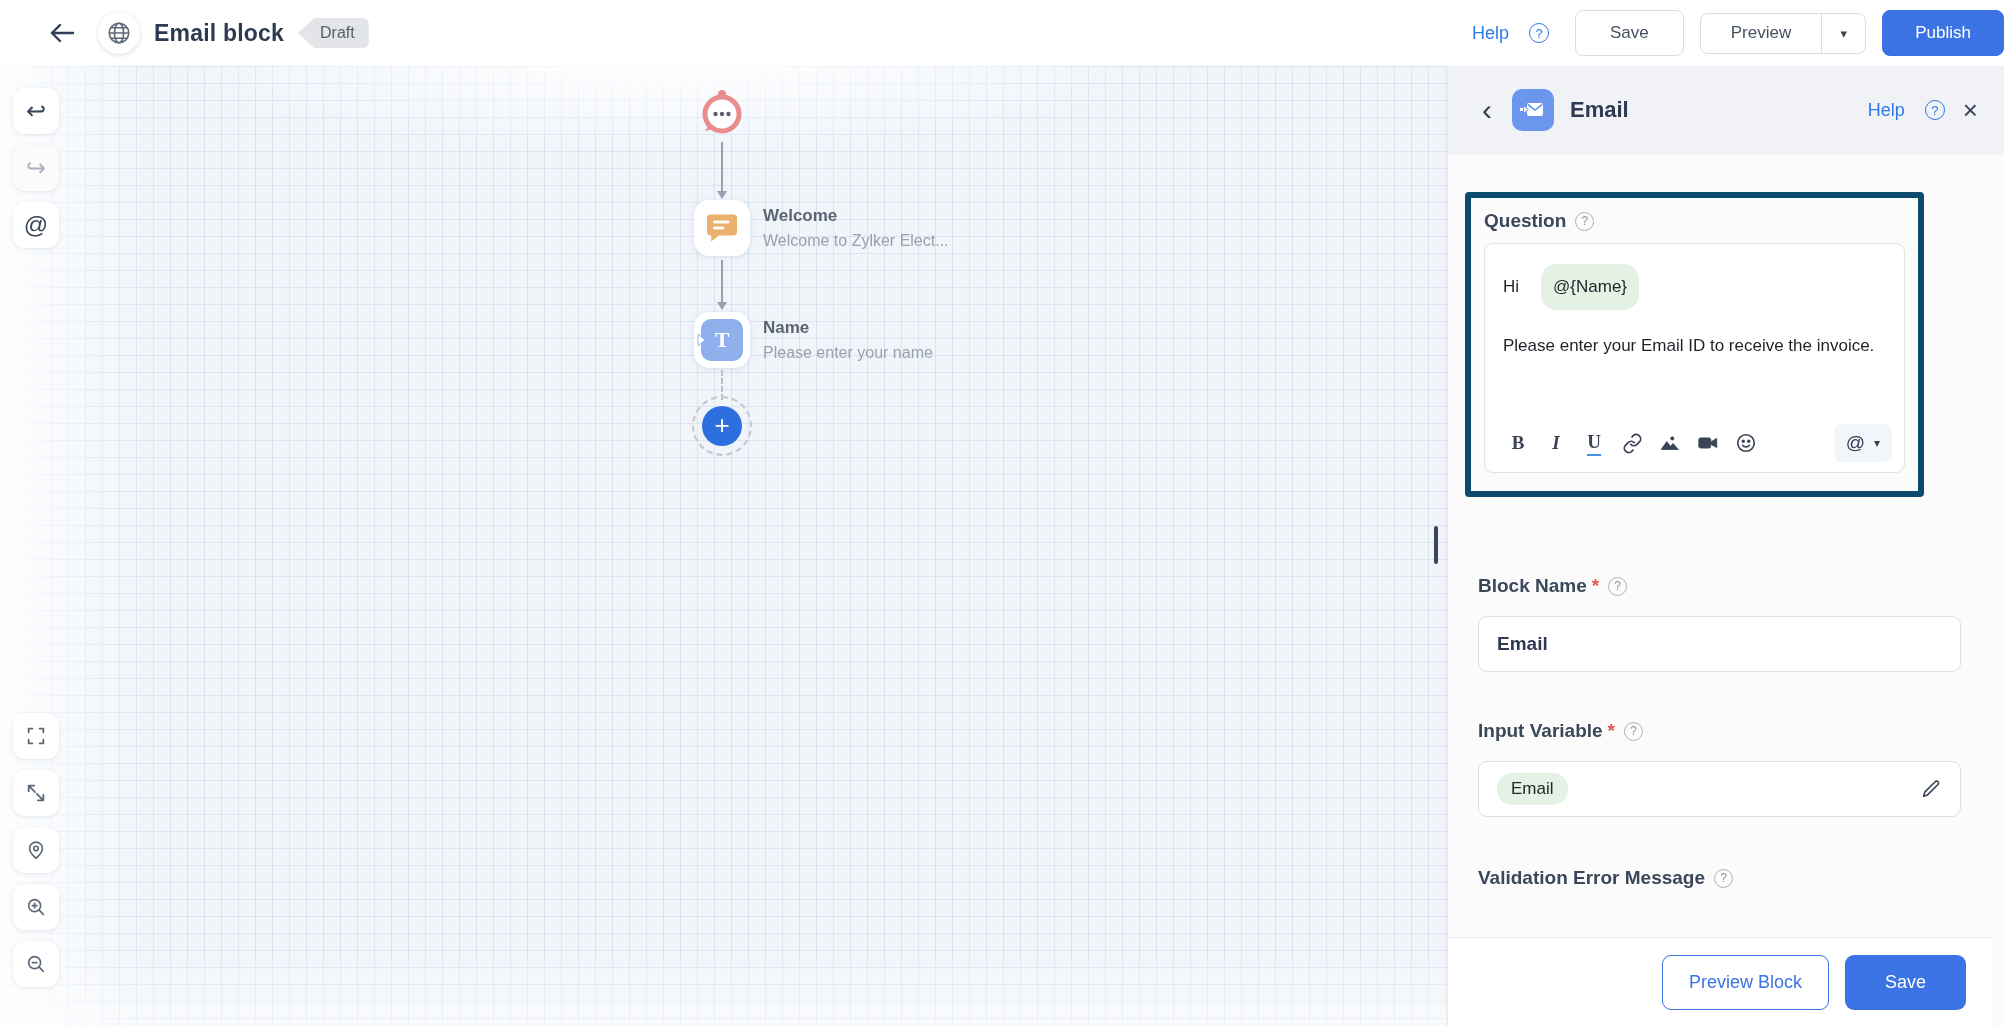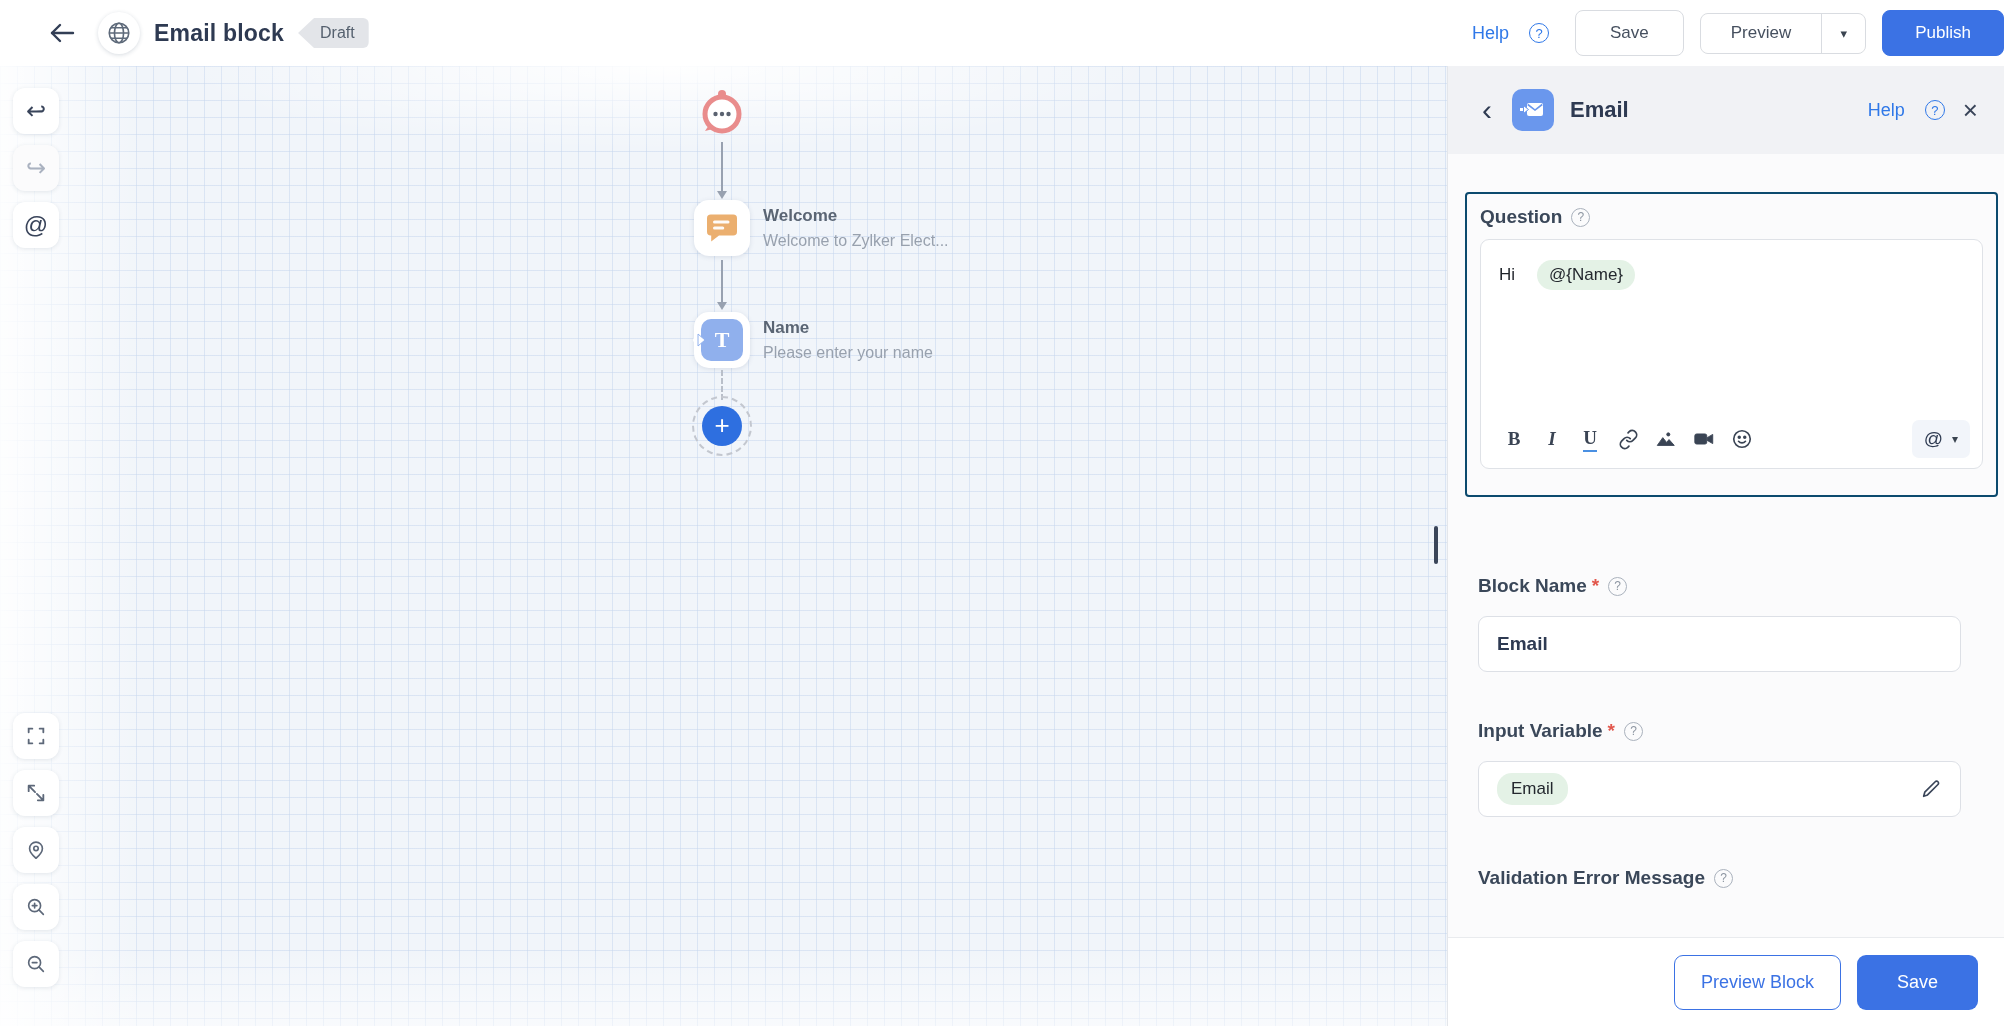--- a/index.html
+++ b/index.html
@@ -54,47 +54,47 @@
 
   
   .panel{position:absolute;left:1447px;top:66px;width:557px;height:960px;background:#fbfbfc;border-left:1px solid #e4e6ea;z-index:20;}
   .panel-header{height:88px;background:#f1f2f5;display:flex;align-items:center;padding:0 26px 0 30px;}
   .chev-back{border:none;background:transparent;font-size:30px;color:#2f3b52;cursor:pointer;line-height:1;padding:0 4px;}
   .email-ic{width:42px;height:42px;border-radius:10px;background:#6a97ed;margin-left:16px;display:flex;align-items:center;justify-content:center;}
   .panel-title{font-size:22px;font-weight:700;color:#2e3a52;margin-left:16px;}
   .panel-header .help-link{margin-left:auto;margin-right:18px;font-size:18px;}
   .close-btn{border:none;background:transparent;font-size:26px;color:#3a4559;cursor:pointer;line-height:1;}
 
-  .qhl{position:absolute;left:17px;top:126px;width:533px;height:305px;border:2px solid #0c4a6e;border-radius:4px;padding:12px 13px;background:transparent;}
+  .qhl{position:absolute;left:17px;top:126px;width:459px;height:305px;border:6px solid #0c4a6e;border-radius:4px;padding:12px 13px;background:transparent;}
   .sec-label{display:flex;align-items:center;gap:9px;font-size:19px;font-weight:700;color:#3a4759;}
   .sec-label .req{color:#e2574c;margin-left:-4px;}
   .qmark-gray{width:19px;height:19px;border-radius:50%;border:1.4px solid #aab2bd;color:#8d96a2;font-size:12px;display:inline-flex;align-items:center;justify-content:center;font-weight:400;}
   .editor{position:relative;margin-top:11px;height:230px;background:#fff;border:1px solid #dfe2e7;border-radius:9px;padding:20px 18px;cursor:text;}
   .ed-line1{display:flex;align-items:center;gap:22px;font-size:17px;color:#1f2329;}
-  .mention-chip{background:#e4f2e6;border-radius:15px;padding:5px 12px;font-size:17px;color:#23282e;}
+  .mention-chip{background:#e4f2e6;border-radius:15px;padding:13px 12px;font-size:17px;color:#23282e;}
   .ed-line2{margin-top:26px;font-size:17px;color:#1f2329;}
   .ed-toolbar{position:absolute;left:16px;right:12px;bottom:10px;display:flex;align-items:center;gap:4px;}
   .tb{width:34px;height:32px;border:none;background:transparent;cursor:pointer;color:#3a4454;display:flex;align-items:center;justify-content:center;font-size:18px;}
   .tb .b{font-weight:800;font-family:"Liberation Serif",serif;font-size:19px;}
   .tb .i{font-style:italic;font-family:"Liberation Serif",serif;font-size:19px;font-weight:600;}
   .tb .u{text-decoration:none;border-bottom:2px solid #4a90e2;font-family:"Liberation Serif",serif;font-size:19px;font-weight:600;padding-bottom:1px;}
   .tb svg{stroke:#3a4454;}
   .at-select{margin-left:auto;background:#f2f5fa;border:none;border-radius:7px;height:38px;padding:0 12px;display:flex;align-items:center;gap:9px;cursor:pointer;color:#2f3b52;}
   .at-select .at{font-size:19px;}
   .at-select .car{font-size:12px;color:#3a4450;}
 
   .fsec{position:absolute;left:30px;width:483px;}
   .fsec .box{margin-top:19px;height:56px;background:#fff;border:1px solid #dde0e6;border-radius:9px;display:flex;align-items:center;padding:0 18px;}
   .sec-bn{top:509px;} .sec-iv{top:654px;} .sec-vm{top:801px;}
   .text-input{border:none;outline:none;width:100%;font-size:19px;color:#23282e;font-family:inherit;background:transparent;}
   .text-input.bold{font-weight:700;color:#2e3a52;}
   .var-chip{background:#e4f2e6;border-radius:15px;padding:6px 14px;font-size:17px;color:#23282e;}
   .edit-btn{margin-left:auto;border:none;background:transparent;cursor:pointer;display:flex;}
 
-  .panel-footer{position:absolute;left:0;right:0;bottom:0;height:89px;background:#fff;border-top:1px solid #e9ebee;display:flex;align-items:center;justify-content:flex-end;gap:16px;padding:0 26px;}
+  .panel-footer{position:absolute;left:0;right:12px;bottom:0;height:89px;background:#fff;border-top:1px solid #e9ebee;display:flex;align-items:center;justify-content:flex-end;gap:16px;padding:0 26px;}
   .btn-outline{background:#fff;border:1.5px solid #3b72e4;color:#3b72e4;height:55px;padding:0 26px;border-radius:9px;font-size:18px;cursor:pointer;font-family:inherit;}
   .btn-save{background:#3b72e4;border:none;color:#fff;height:55px;padding:0 40px;border-radius:9px;font-size:18px;cursor:pointer;font-family:inherit;}
 </style>
 </head>
 <body>
 
 <header class="topbar">
   <button class="back-btn">
     <svg width="28" height="24" viewBox="0 0 28 24" fill="none" stroke="#323e55" stroke-width="2.4" stroke-linecap="round" stroke-linejoin="round">
         <path d="M25 12H4"></path>
@@ -244,20 +244,21 @@
   <section class="qhl">
     <div class="sec-label">
       <span>Question</span>
       <span class="qmark-gray">?</span>
     </div>
     <div class="editor">
       <div class="ed-line1">
         <span>Hi</span>
         <span class="mention-chip">@{Name}</span>
       </div>
+      <div class="ed-line2">Please enter your Email ID to receive the invoice.</div>
 
       <div class="ed-toolbar">
         <button class="tb">
             <span class="b">B</span>
           </button>
         <button class="tb">
             <span class="i">I</span>
           </button>
         <button class="tb">
             <span class="u">U</span>

